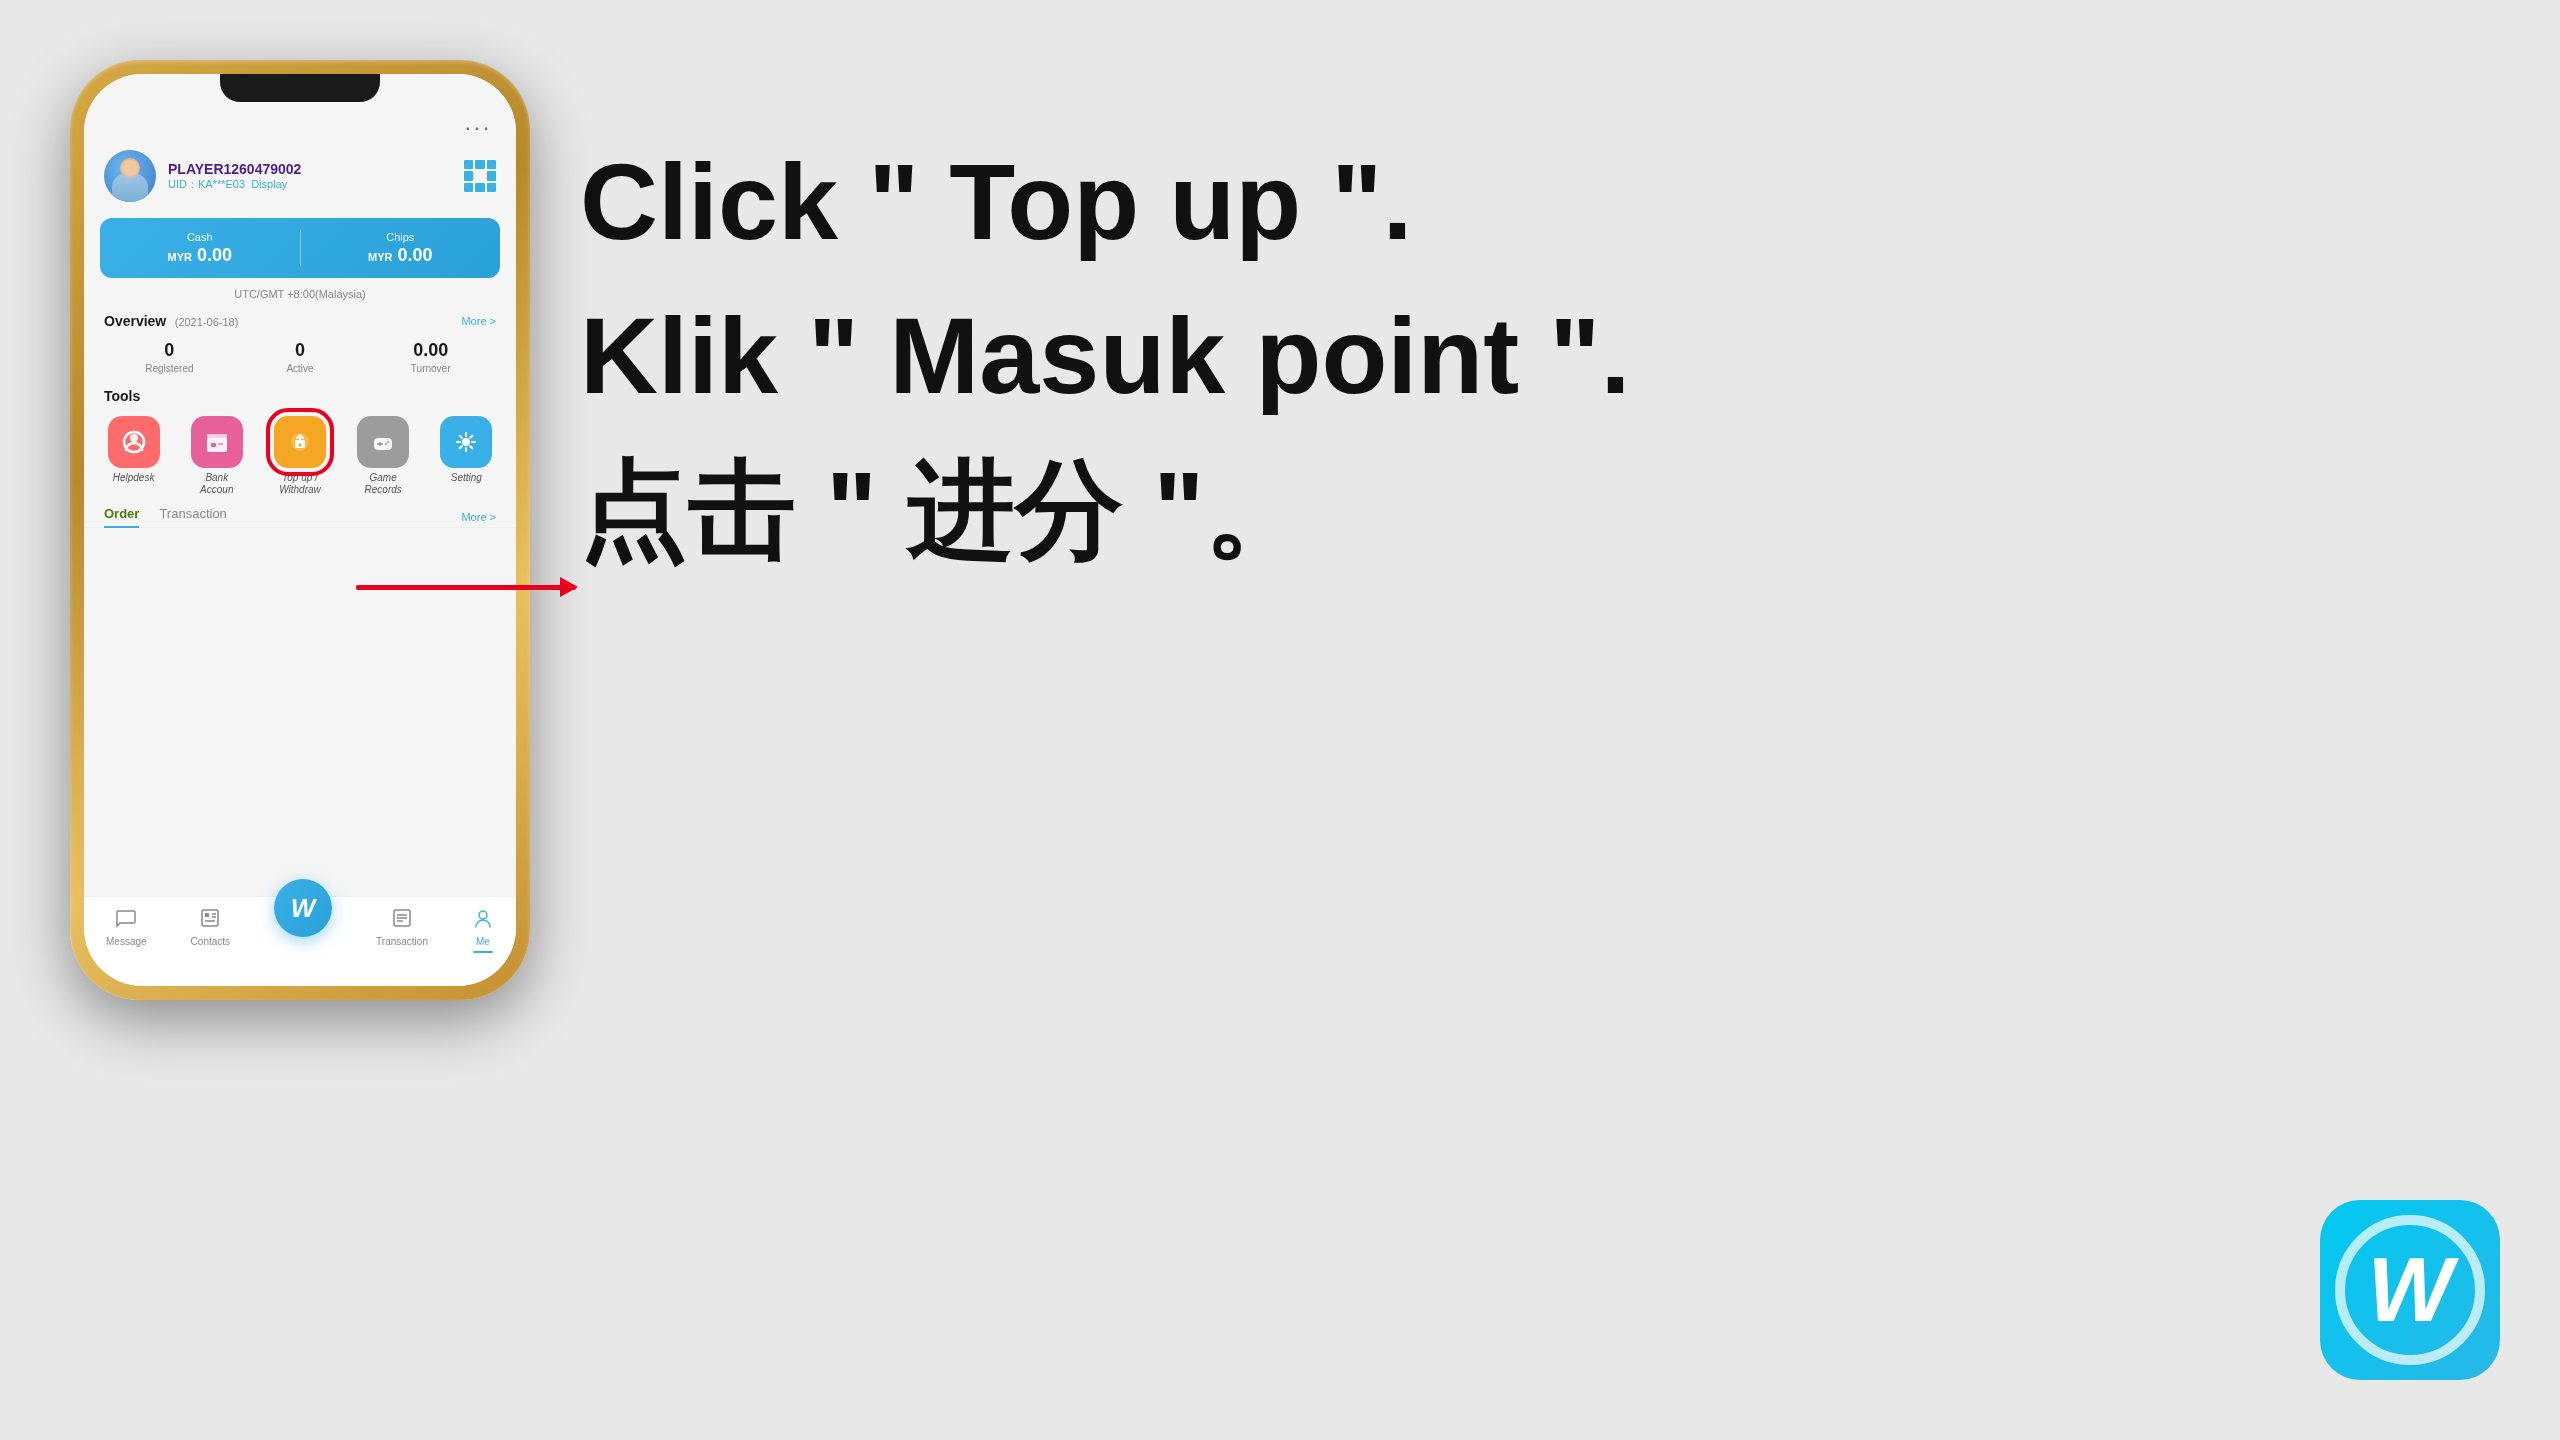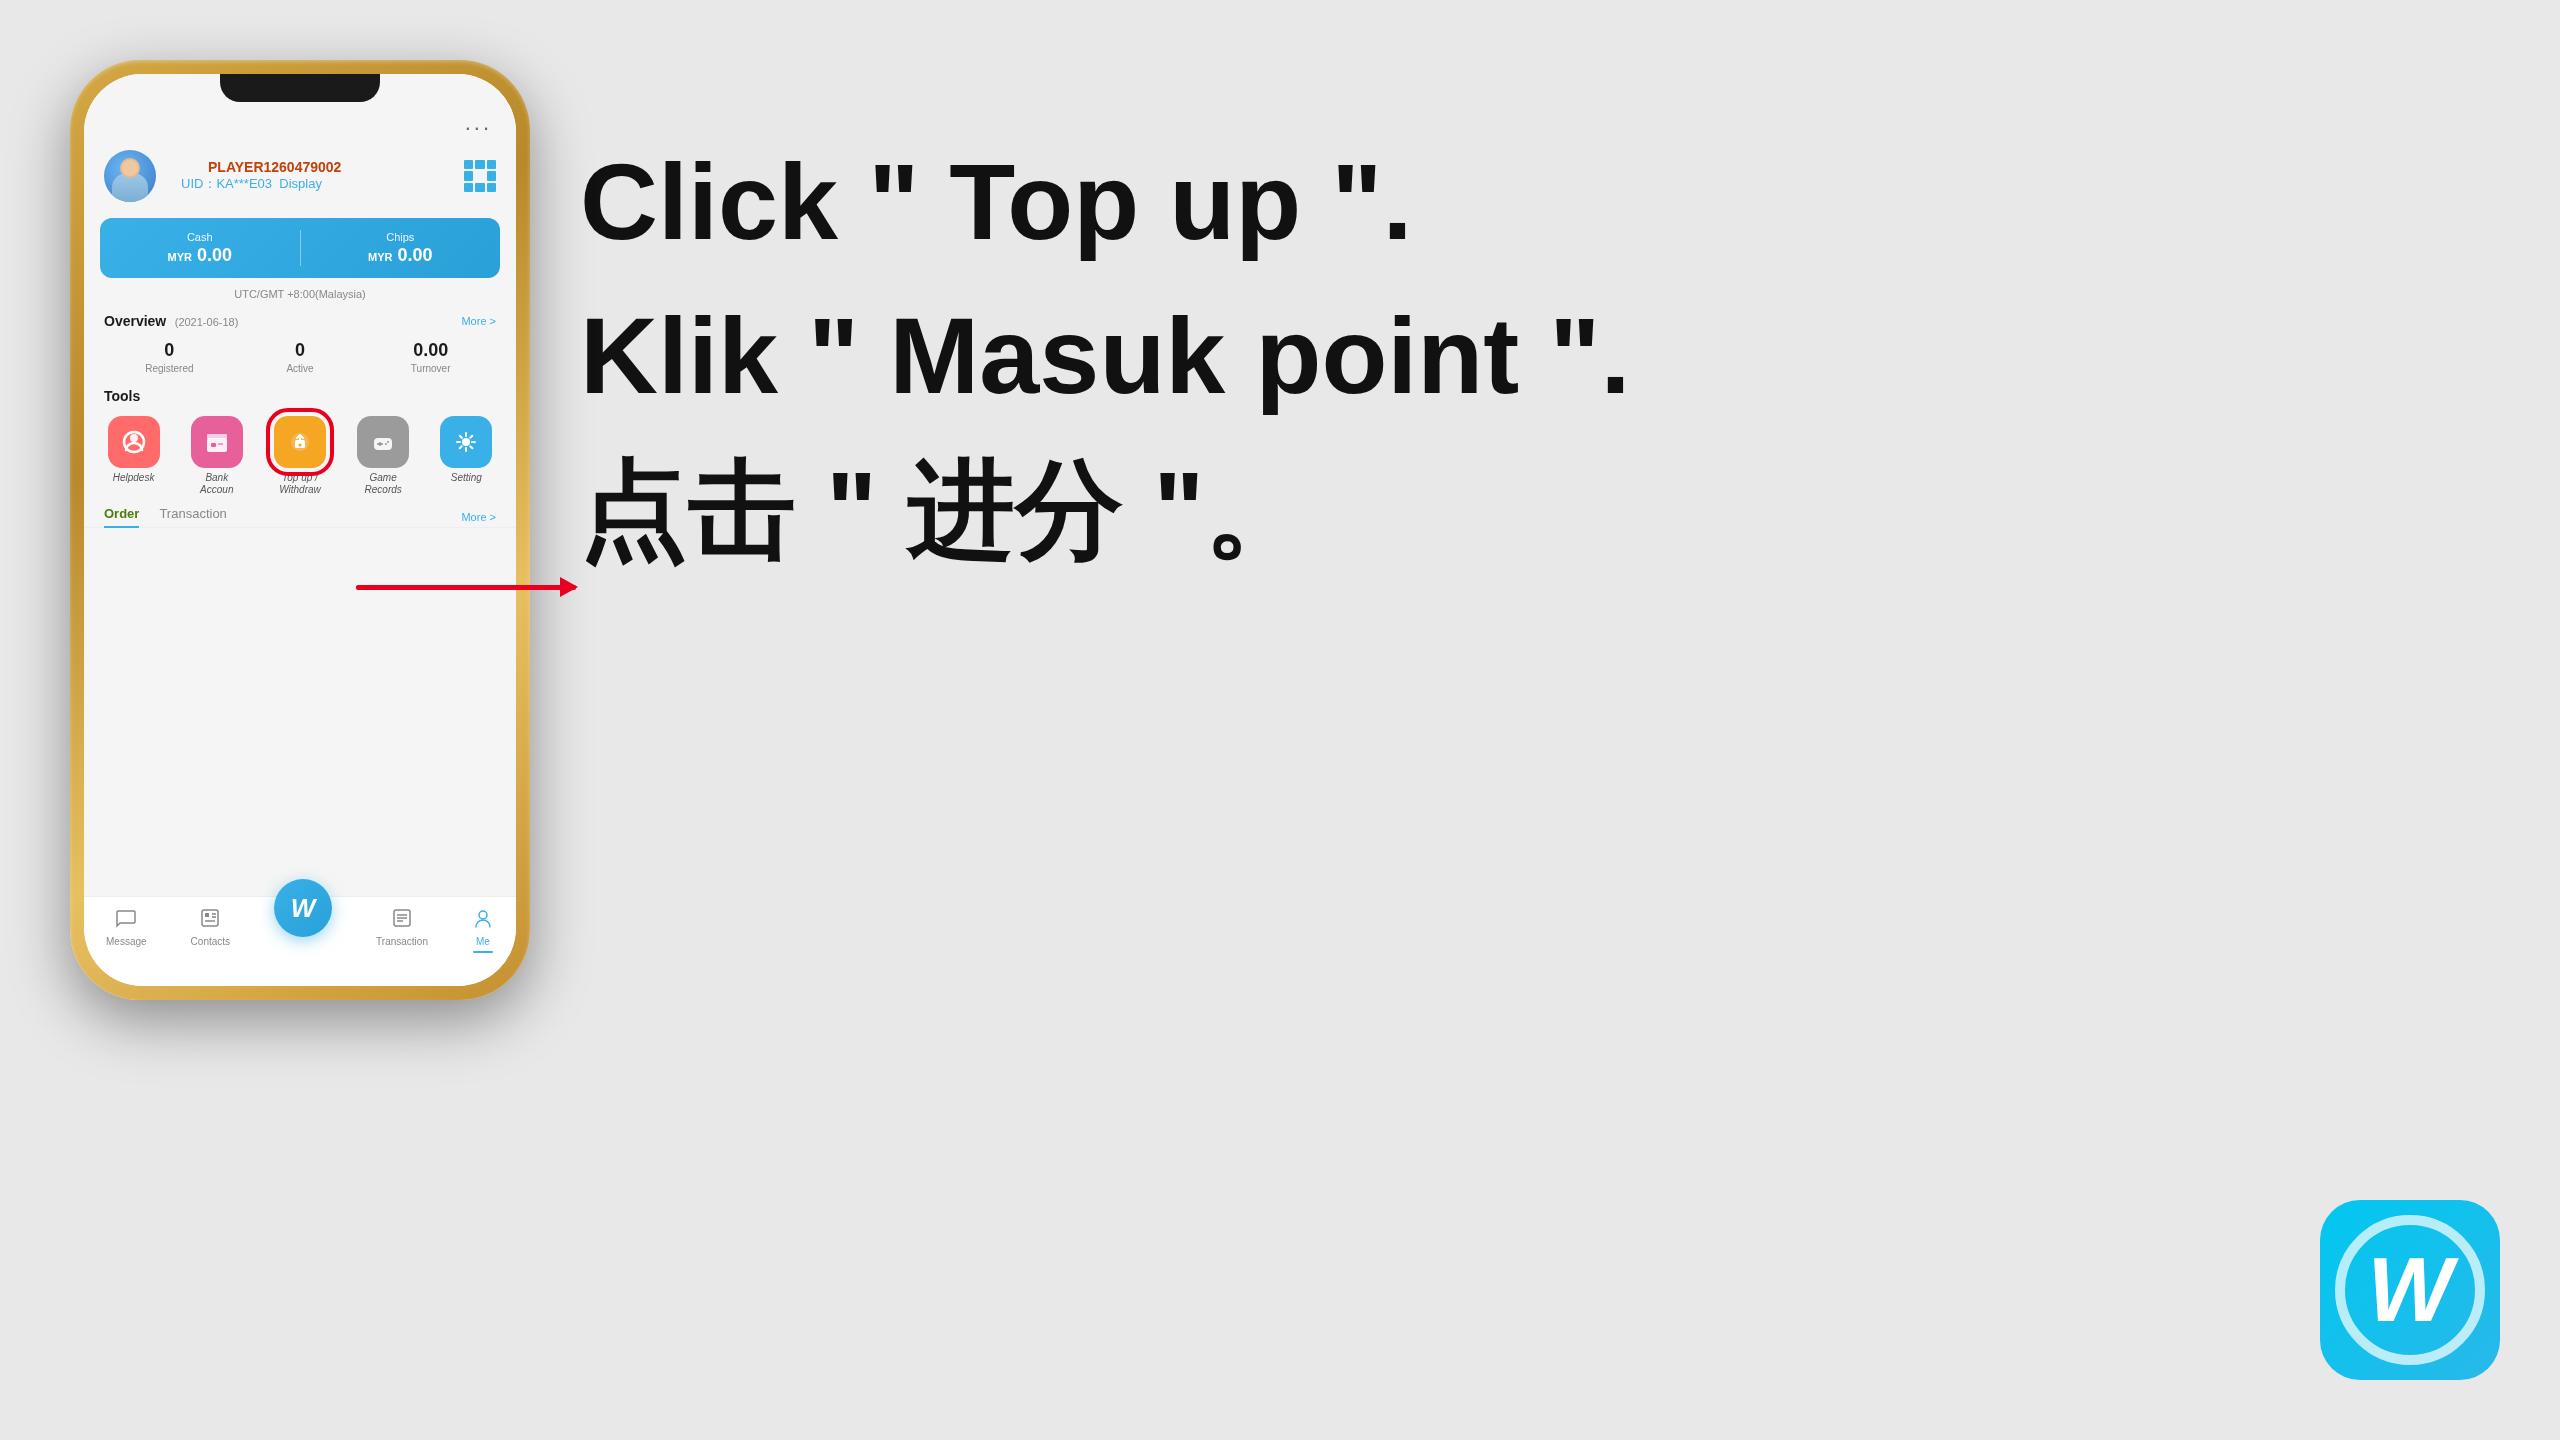--- a/index.html
+++ b/index.html
@@ -145,28 +145,26 @@
       justify-content: center;
     }
 
     .profile-info {
       flex: 1;
     }
 
     .profile-name {
       font-size: 14px;
       font-weight: 700;
-      color: #c2410c;
-      margin-left: 40px;
+      color: #4c1d95;
     }
 
     .profile-uid {
-      font-size: 13px;
+      font-size: 11px;
       color: #666;
-      margin-left: 13px;
     }
 
     .profile-uid span {
       color: #3ab0e8;
     }
 
     .qr-icon {
       width: 32px;
       height: 32px;
       display: grid;

